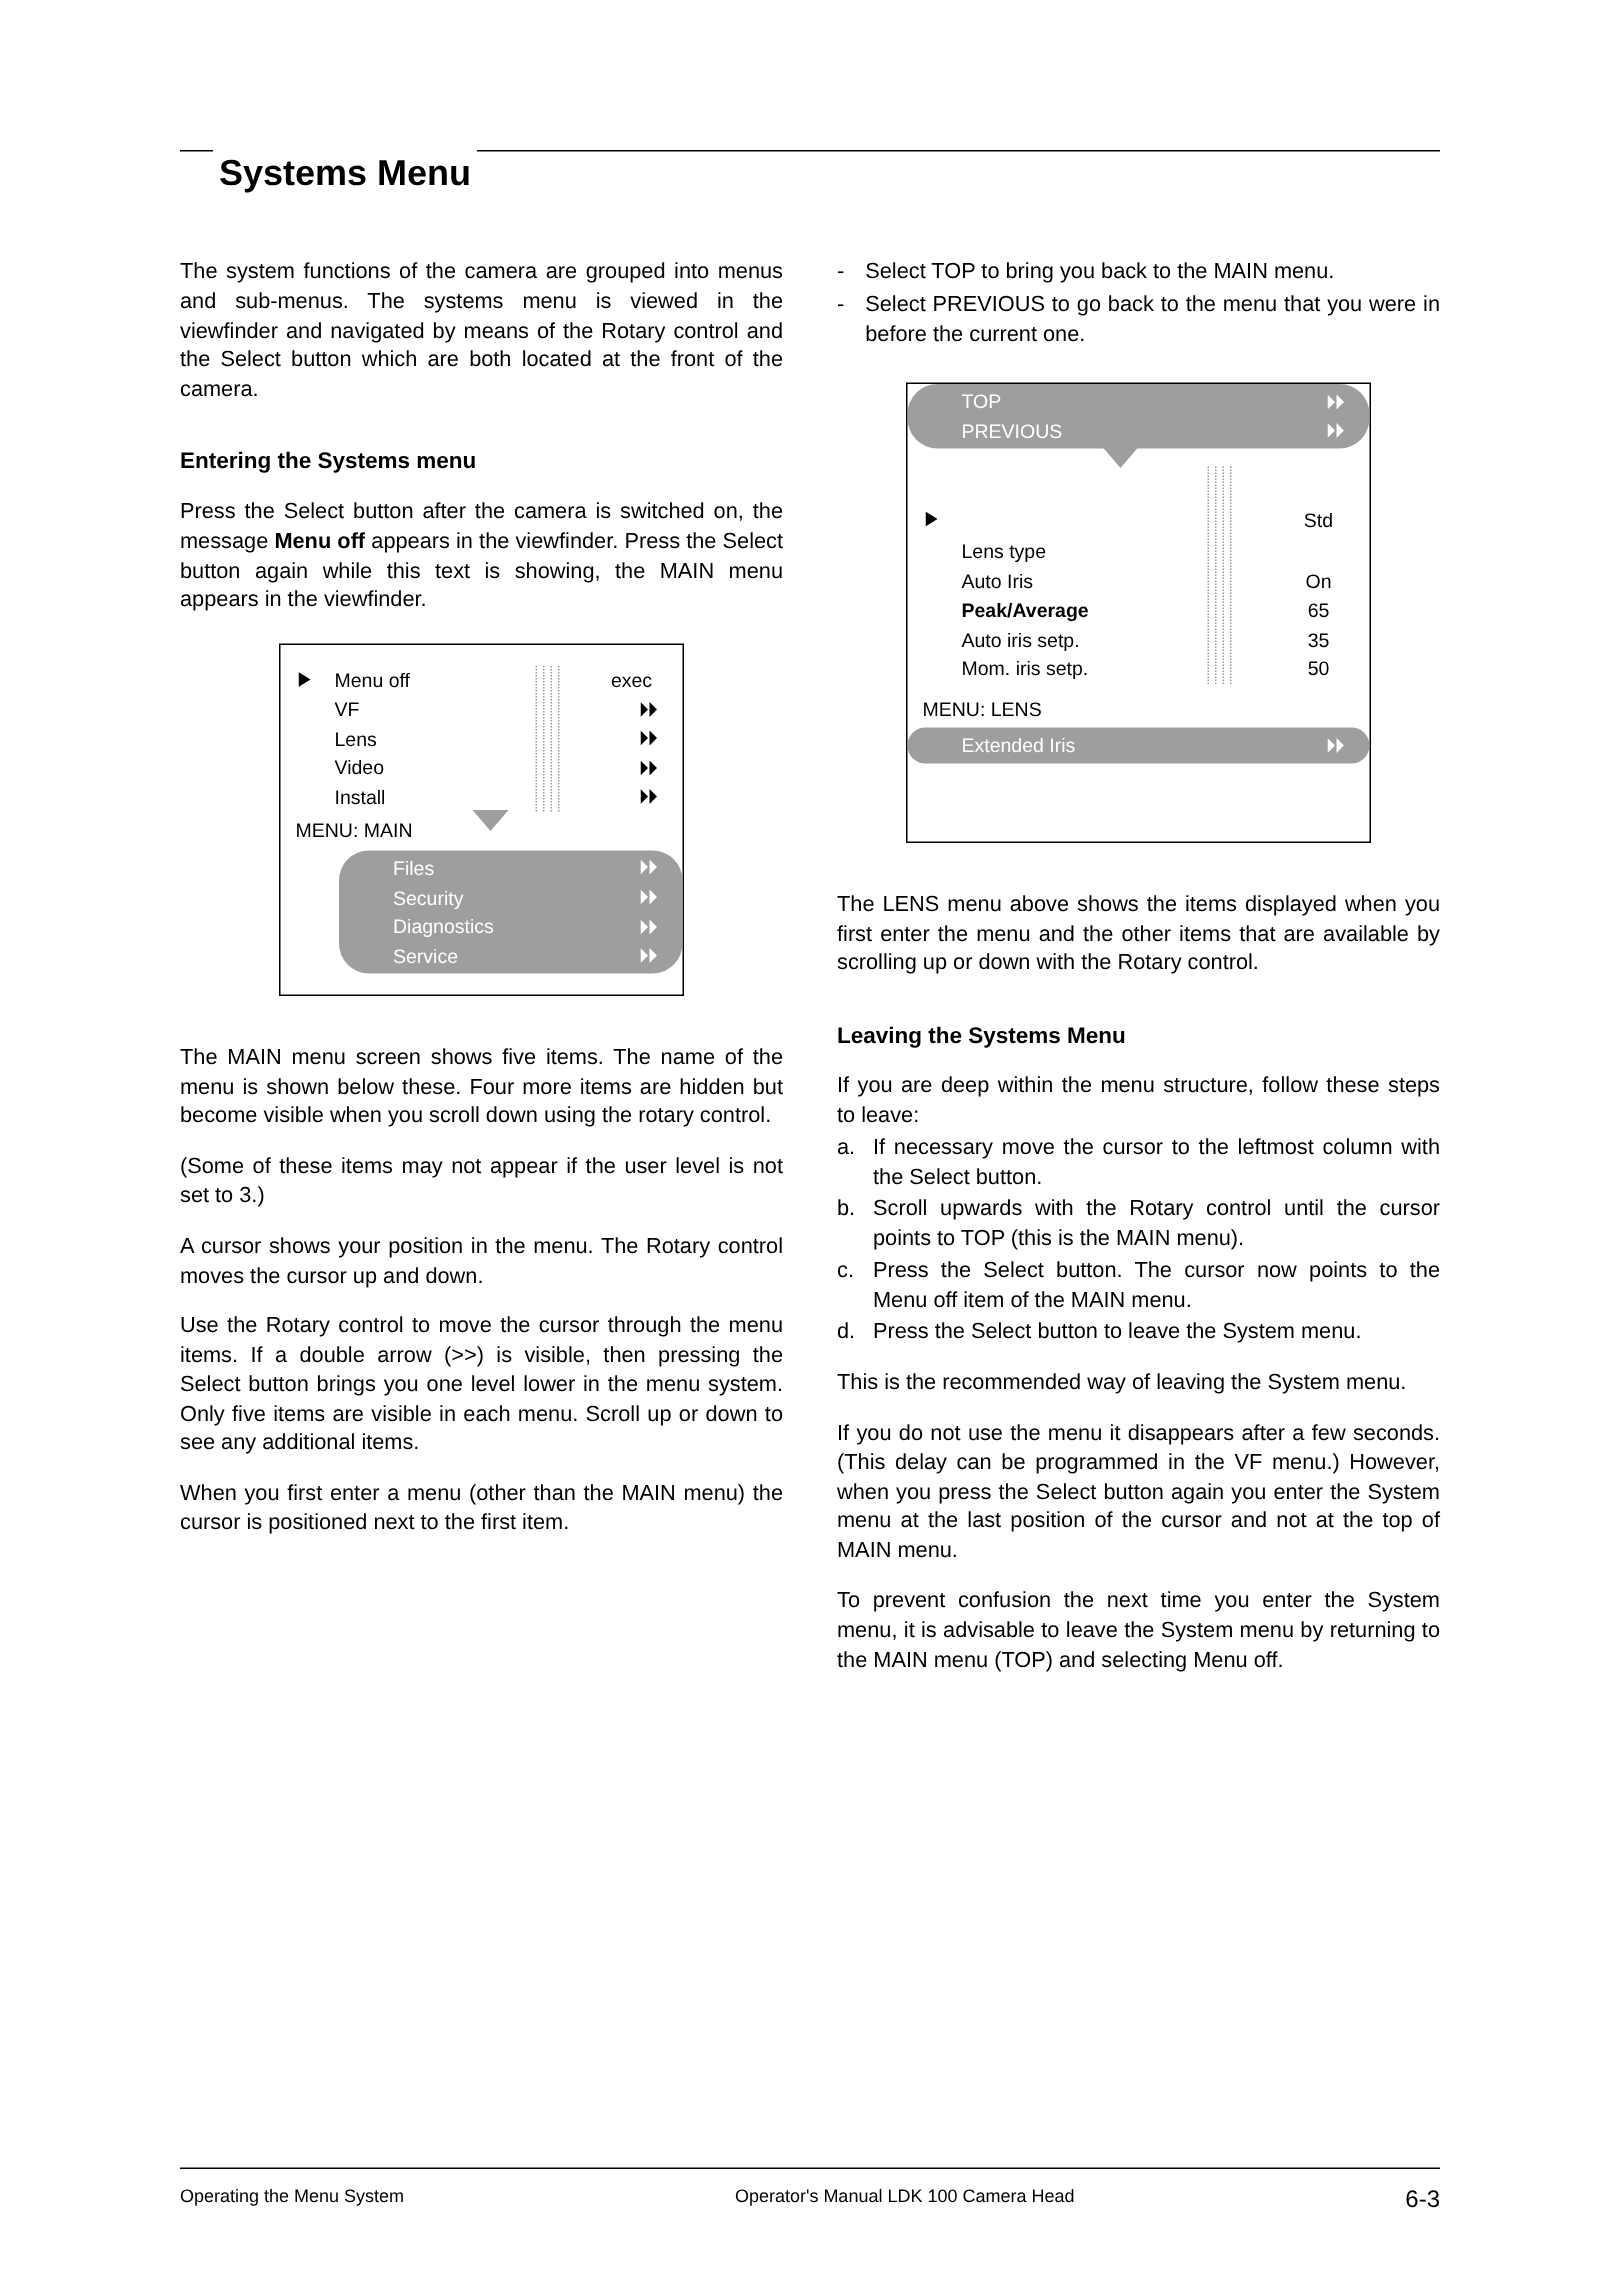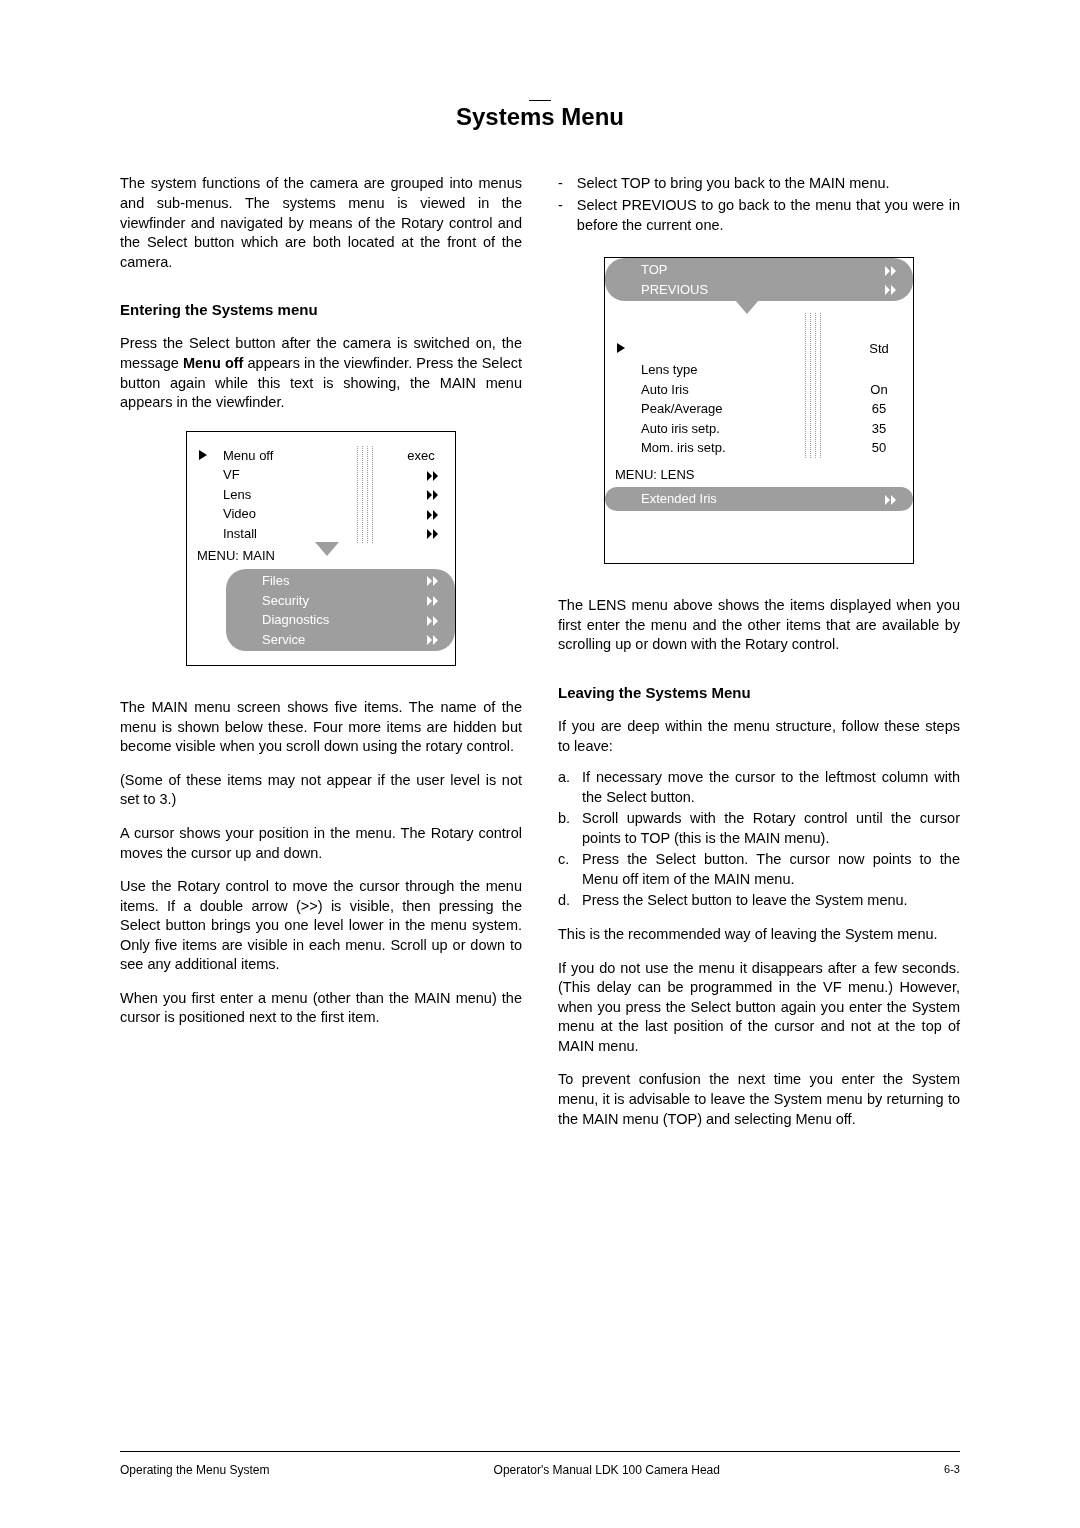--- a/index.html
+++ b/index.html
@@ -9,23 +9,22 @@
     line-height: 1.35;
     color: #000;
     background: #fff;
     width: 1080px;
     height: 1528px;
     position: relative;
     padding: 100px 120px 50px 120px;
   }
   .title-row {
     display: flex;
-    align-items: center;
+    align-items: flex-start;
     margin-bottom: 40px;
-    flex-direction: column;
   }
   .title-row .rule {
     flex: 1;
     border-top: 1px solid #000;
     height: 0;
   }
   .title-row .short-rule {
     width: 22px;
     border-top: 1px solid #000;
     height: 0;
@@ -109,21 +108,21 @@
   
   .footer {
     position: absolute;
     left: 120px; right: 120px; bottom: 50px;
     border-top: 1px solid #000;
     padding-top: 10px;
     font-size: 12px;
     display: flex;
     justify-content: space-between;
   }
-  .footer .pg { font-size: 11px; }
+  .footer .pg { font-size: 16px; }
 
   .d-section { position: relative; }
 </style>
 </head>
 <body>
 
 <div class="title-row">
   <div class="short-rule"></div>
   <h1>Systems Menu</h1>
   <div class="rule"></div>
@@ -268,21 +267,21 @@
               </svg>
           </span>
           <span class="d-label" style="padding-left:22px;margin-top:43px;">Lens type</span>
           <span class="d-val">Std</span>
         </div>
         <div class="d-row">
           <span class="d-label" style="padding-left:22px;">Auto Iris</span>
           <span class="d-val">On</span>
         </div>
         <div class="d-row">
-          <span class="d-label" style="padding-left:22px;">Peak/Average</span>
+          <span class="d-label" style="padding-left:22px;font-weight:bold;">Peak/Average</span>
           <span class="d-val">65</span>
         </div>
         <div class="d-row">
           <span class="d-label" style="padding-left:22px;">Auto iris setp.</span>
           <span class="d-val">35</span>
         </div>
         <div class="d-row">
           <span class="d-label" style="padding-left:22px;">Mom. iris setp.</span>
           <span class="d-val">50</span>
         </div>
@@ -299,21 +298,21 @@
                 <polygon points="6,0 11,5 6,10" fill="#fff"></polygon>
               </svg></span>
         </div>
       </div>
       <div class="whiteblock"></div>
     </div>
 
     <p>The LENS menu above shows the items displayed when you first enter the menu and the other items that are available by scrolling up or down with the Rotary control.</p>
 
     <h2>Leaving the Systems Menu</h2>
-    <p style="margin-bottom:12px;">If you are deep within the menu structure, follow these steps to leave:</p>
+    <p style="margin-bottom:2px;">If you are deep within the menu structure, follow these steps to leave:</p>
     <ol class="letters">
       <li>
           <span class="lbl">a.</span>
           <span class="txt">If necessary move the cursor to the leftmost column with the Select button.</span>
         </li>
       <li>
           <span class="lbl">b.</span>
           <span class="txt">Scroll upwards with the Rotary control until the cursor points to TOP (this is the MAIN menu).</span>
         </li>
       <li>

